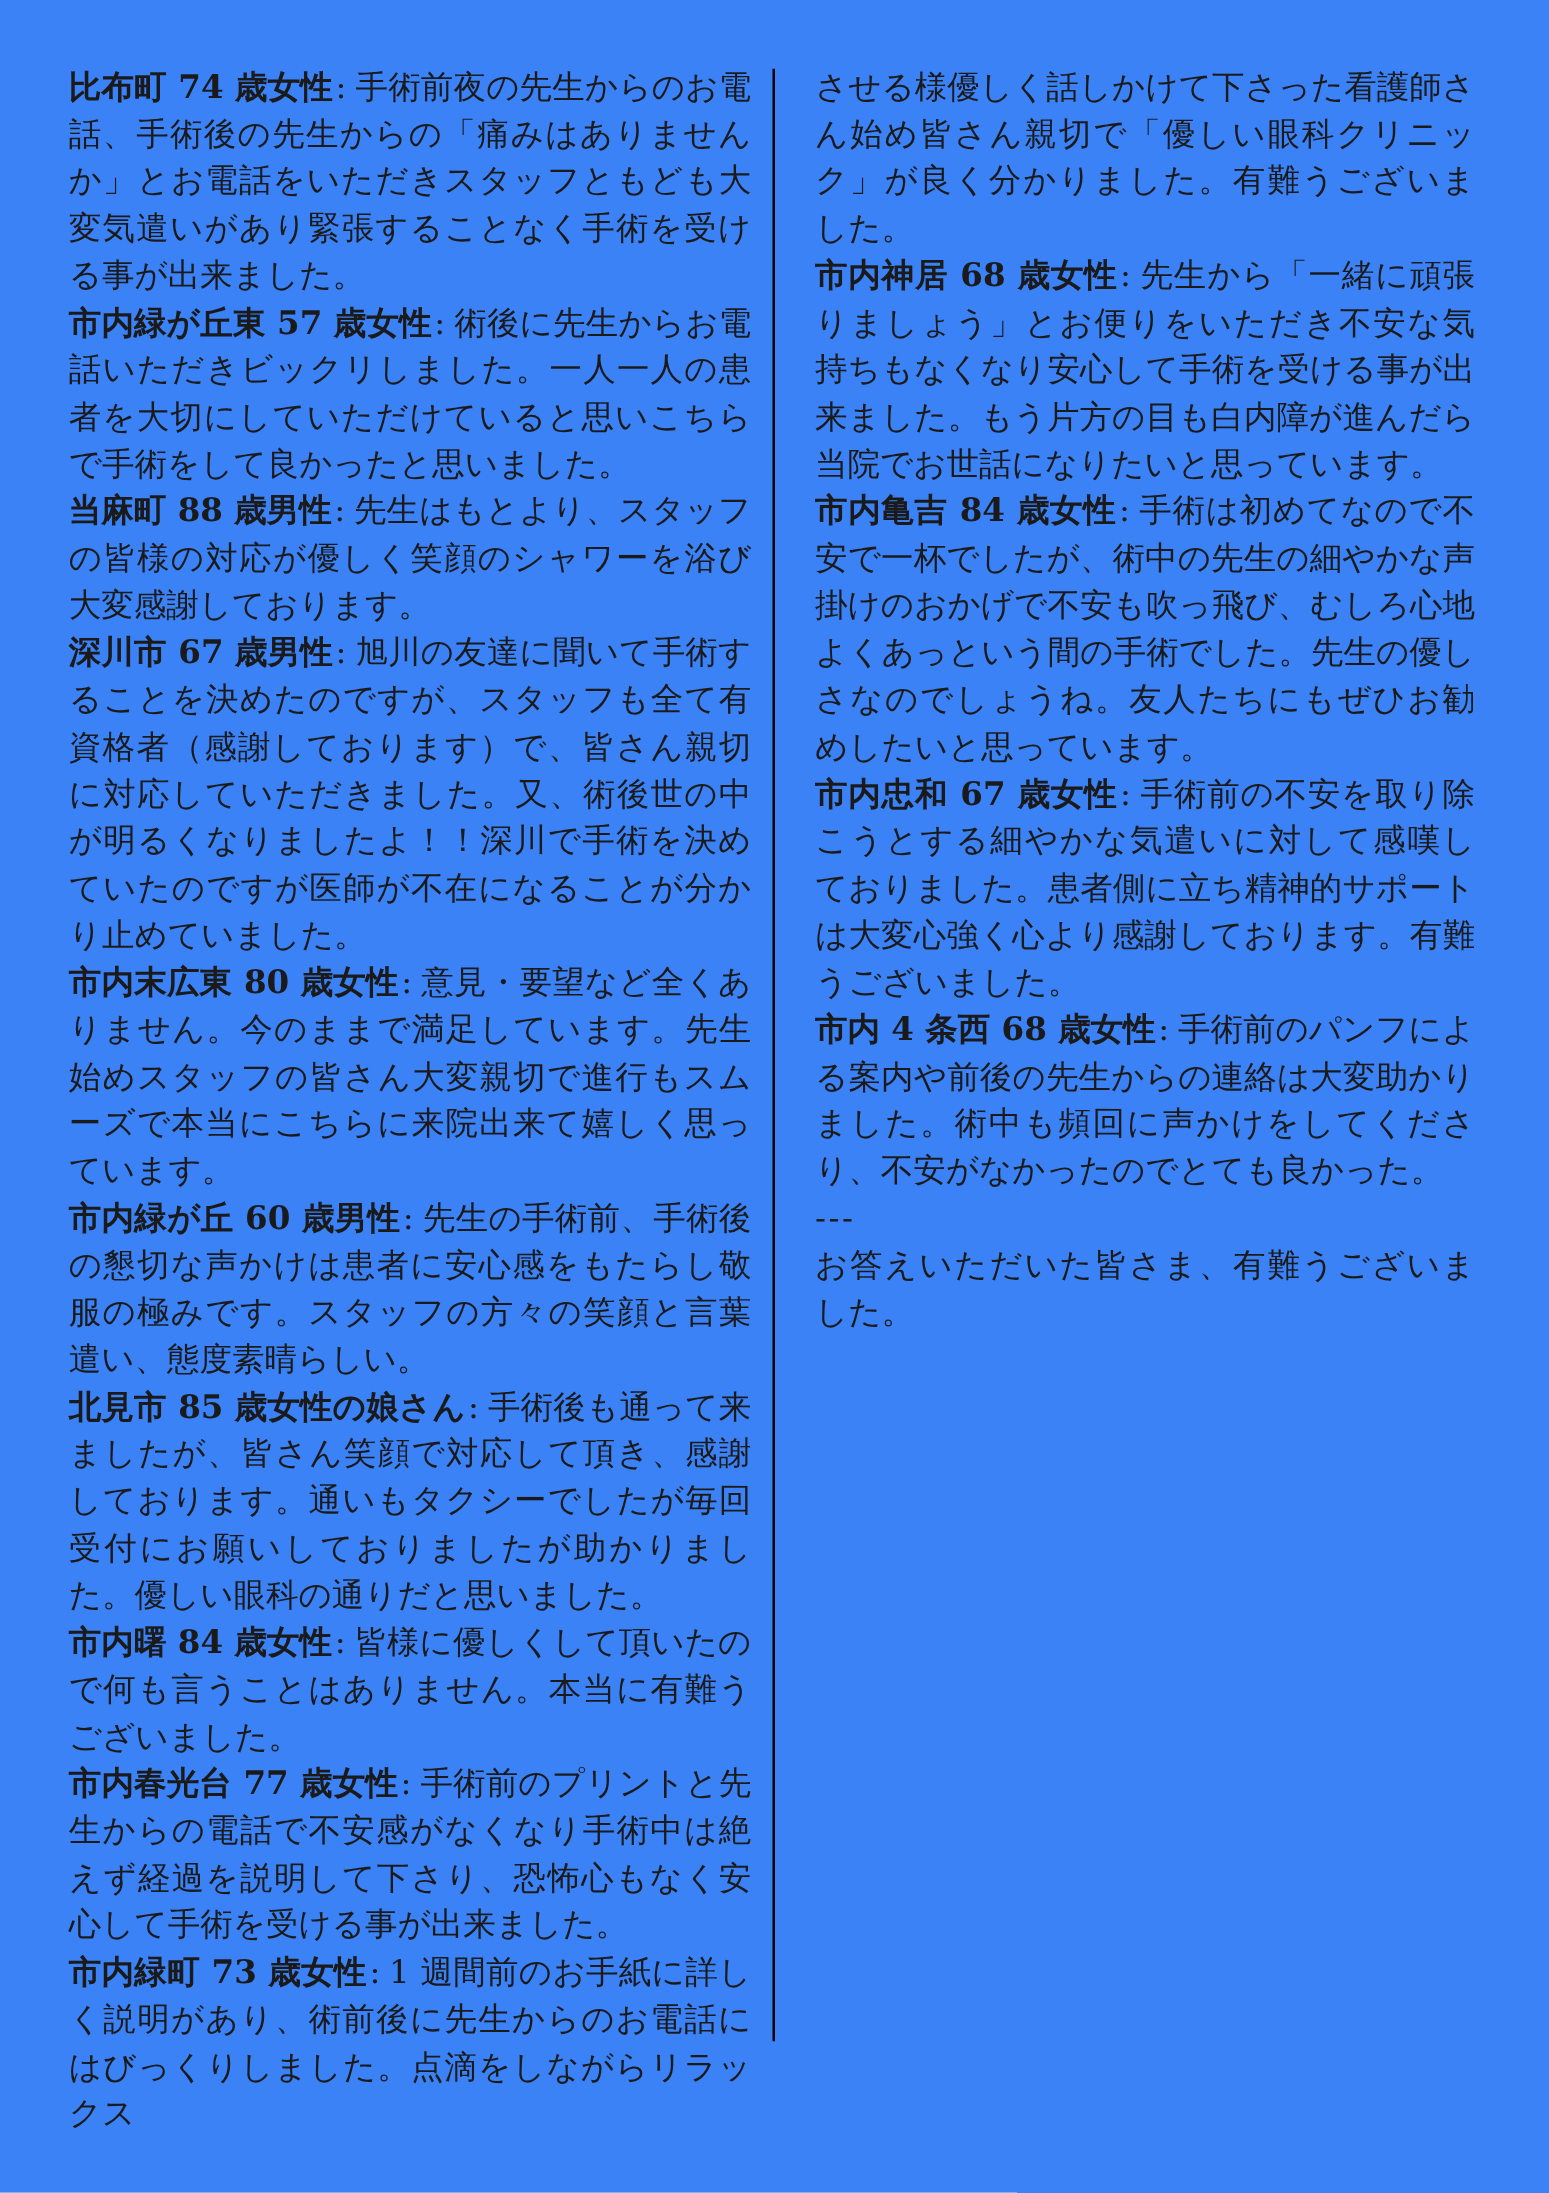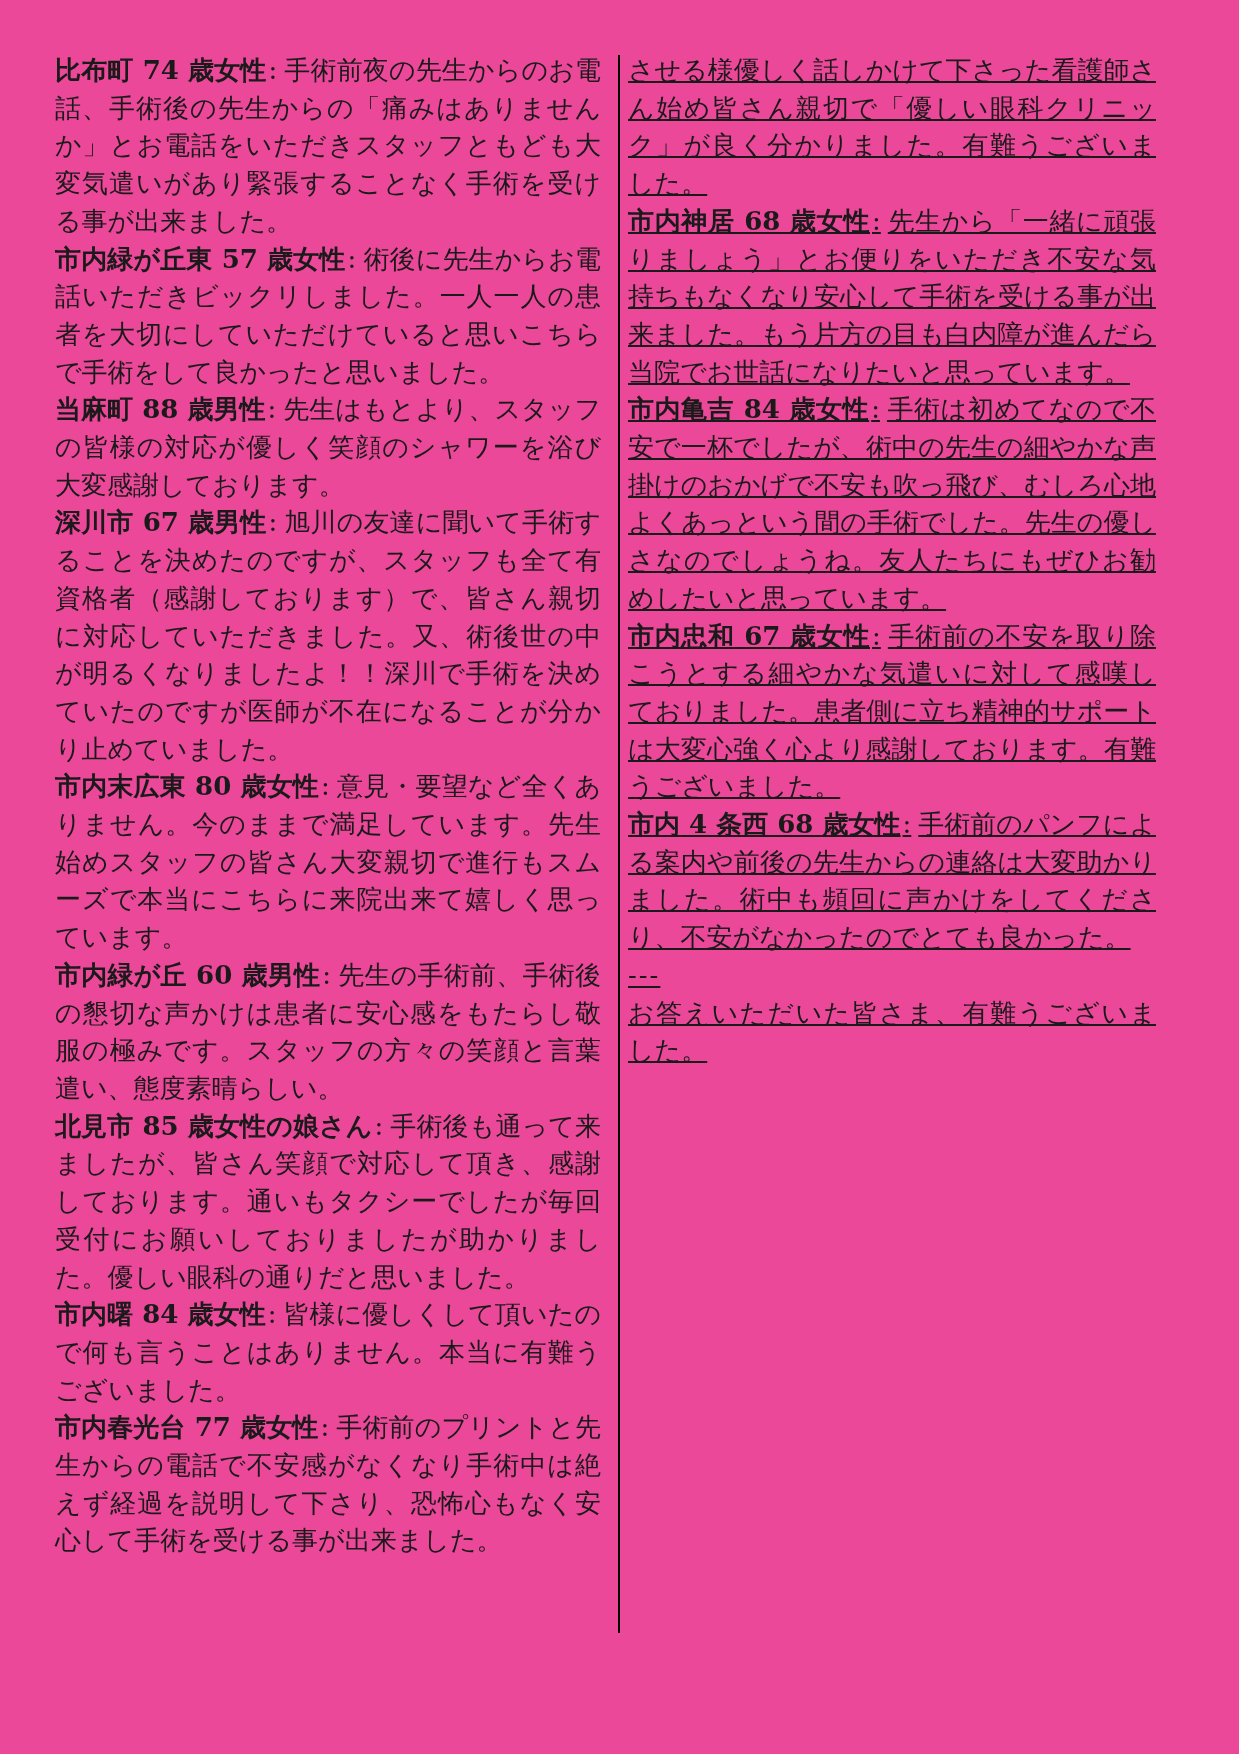--- a/index.html
+++ b/index.html
@@ -11,40 +11,39 @@
     width: 1239px;
     height: 1754px;
     position: relative;
     overflow: hidden;
     font-family: "DejaVu Serif", "Liberation Serif", serif;
     color: #1a1a1a;
   }
   .page {
     position: absolute;
     inset: 0;
-    background: #ec4899;
+    background: #3b82f6;
   }
   .column {
     position: absolute;
     top: 52px;
     font-size: 26px;
     line-height: 37.7px;
     text-align: justify;
     text-justify: inter-character;
     word-break: break-all;
     overflow-wrap: anywhere;
   }
   .column-left {
     left: 55px;
     width: 546px;
   }
   .column-right {
-    left: 628px;
+    left: 652px;
     width: 528px;
-    text-decoration: underline;
   }
   .divider {
     position: absolute;
     left: 618px;
     top: 55px;
     width: 2px;
     height: 1578px;
     background: #000000;
   }
   p.entry, p.para {
@@ -69,20 +68,21 @@
   <div class="column column-left">
     <p class="entry"><span class="entry-name">比布町 74 歳女性</span><span class="colon">:</span><span>手術前夜の先生からのお電話、手術後の先生からの「痛みはありませんか」とお電話をいただきスタッフともども大変気遣いがあり緊張することなく手術を受ける事が出来ました。</span></p>
     <p class="entry"><span class="entry-name">市内緑が丘東 57 歳女性</span><span class="colon">:</span><span>術後に先生からお電話いただきビックリしました。一人一人の患者を大切にしていただけていると思いこちらで手術をして良かったと思いました。</span></p>
     <p class="entry"><span class="entry-name">当麻町 88 歳男性</span><span class="colon">:</span><span>先生はもとより、スタッフの皆様の対応が優しく笑顔のシャワーを浴び大変感謝しております。</span></p>
     <p class="entry"><span class="entry-name">深川市 67 歳男性</span><span class="colon">:</span><span>旭川の友達に聞いて手術することを決めたのですが、スタッフも全て有資格者（感謝しております）で、皆さん親切に対応していただきました。又、術後世の中が明るくなりましたよ！！深川で手術を決めていたのですが医師が不在になることが分かり止めていました。</span></p>
     <p class="entry"><span class="entry-name">市内末広東 80 歳女性</span><span class="colon">:</span><span>意見・要望など全くありません。今のままで満足しています。先生始めスタッフの皆さん大変親切で進行もスムーズで本当にこちらに来院出来て嬉しく思っています。</span></p>
     <p class="entry"><span class="entry-name">市内緑が丘 60 歳男性</span><span class="colon">:</span><span>先生の手術前、手術後の懇切な声かけは患者に安心感をもたらし敬服の極みです。スタッフの方々の笑顔と言葉遣い、態度素晴らしい。</span></p>
     <p class="entry"><span class="entry-name">北見市 85 歳女性の娘さん</span><span class="colon">:</span><span>手術後も通って来ましたが、皆さん笑顔で対応して頂き、感謝しております。通いもタクシーでしたが毎回受付にお願いしておりましたが助かりました。優しい眼科の通りだと思いました。</span></p>
     <p class="entry"><span class="entry-name">市内曙 84 歳女性</span><span class="colon">:</span><span>皆様に優しくして頂いたので何も言うことはありません。本当に有難うございました。</span></p>
     <p class="entry"><span class="entry-name">市内春光台 77 歳女性</span><span class="colon">:</span><span>手術前のプリントと先生からの電話で不安感がなくなり手術中は絶えず経過を説明して下さり、恐怖心もなく安心して手術を受ける事が出来ました。</span></p>
+    <p class="entry"><span class="entry-name">市内緑町 73 歳女性</span><span class="colon">:</span><span>1 週間前のお手紙に詳しく説明があり、術前後に先生からのお電話にはびっくりしました。点滴をしながらリラックス</span></p>
   </div>
 
   <div class="divider"></div>
 
   <div class="column column-right">
     <p class="para">させる様優しく話しかけて下さった看護師さん始め皆さん親切で「優しい眼科クリニック」が良く分かりました。有難うございました。</p>
     <p class="entry"><span class="entry-name">市内神居 68 歳女性</span><span class="colon">:</span><span>先生から「一緒に頑張りましょう」とお便りをいただき不安な気持ちもなくなり安心して手術を受ける事が出来ました。もう片方の目も白内障が進んだら当院でお世話になりたいと思っています。</span></p>
     <p class="entry"><span class="entry-name">市内亀吉 84 歳女性</span><span class="colon">:</span><span>手術は初めてなので不安で一杯でしたが、術中の先生の細やかな声掛けのおかげで不安も吹っ飛び、むしろ心地よくあっという間の手術でした。先生の優しさなのでしょうね。友人たちにもぜひお勧めしたいと思っています。</span></p>
     <p class="entry"><span class="entry-name">市内忠和 67 歳女性</span><span class="colon">:</span><span>手術前の不安を取り除こうとする細やかな気遣いに対して感嘆しておりました。患者側に立ち精神的サポートは大変心強く心より感謝しております。有難うございました。</span></p>
     <p class="entry"><span class="entry-name">市内 4 条西 68 歳女性</span><span class="colon">:</span><span>手術前のパンフによる案内や前後の先生からの連絡は大変助かりました。術中も頻回に声かけをしてくださり、不安がなかったのでとても良かった。</span></p>

